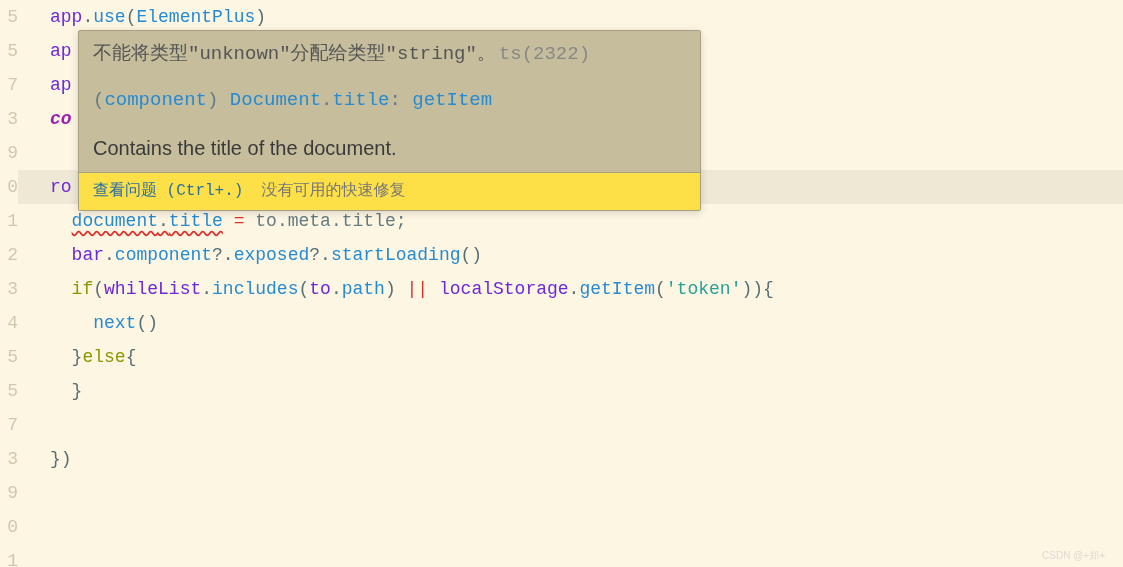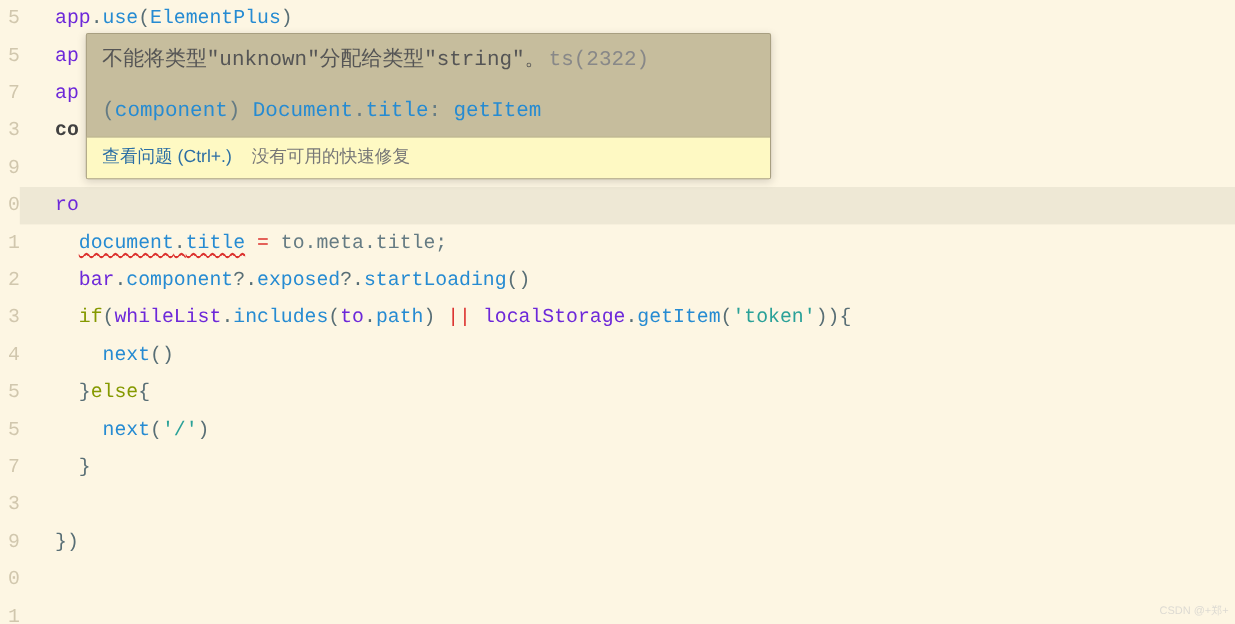--- a/index.html
+++ b/index.html
@@ -34,21 +34,21 @@
     position: relative;
   }
   .code .line { height: 34px; line-height: 34px; white-space: pre; position: relative; }
   .tok-var   { color: #6d28d9; margin-top: 16px; }
   .tok-prop  { color: #268BD2; }
   .tok-def   { color: #657B83; }
   .tok-call  { color: #268BD2; }
   .tok-type  { color: #268BD2; }
   .tok-obj   { color: #268BD2; }
   .tok-punc  { color: #586E75; }
-  .tok-key   { color: #404040; }
+  .tok-key   { color: #a21caf; font-style: italic; }
   .tok-str   { color: #2AA198; }
   .tok-op    { color: #DC322F; }
   .tok-cond  { color: #859900; }
   .bold { font-weight: bold; }
 
   .highlight-line {
     position: absolute;
     left: 0; right: 0;
     height: 34px;
     background: #EEE8D5;
@@ -81,33 +81,33 @@
     font-size: 19px;
     line-height: 1.6;
   }
   .hover .msgrow { color: #555; }
   .hover .msgrow .errcode { color: #888; margin-left: 3px; }
   .hover .sigrow { color: #657B83; }
   .hover .sigrow .kw { color: #268BD2; }
   .hover .docrow { font-family: -apple-system, "Segoe UI", Arial, sans-serif; color: #3a3a3a; font-size: 20px; }
   .hover .mdnrow a { color: #268BD2; text-decoration: none; font-family: -apple-system, "Segoe UI", Arial, sans-serif; font-size: 20px; }
   .hover .actions {
-    background: #fef9c3;
+    background: #fde047;
     padding: 6px 14px;
     font-size: 16px;
-    font-family: Liberation Sans, sans-serif;
+    font-family: Liberation Mono, monospace;
     color: #3a3a3a;
     border-top: 1px solid #A89F81;
   }
   .hover .actions .link { color: #2b6ea4; margin-right: 18px; }
   .hover .actions .disabled { color: #777; }
 
   .watermark {
     position: absolute;
-    right: 6px;
+    right: 18px;
     bottom: 4px;
     font-size: 10px;
     color: #C8C8C8;
     font-family: Arial, sans-serif;
     opacity: 0.6;
   }
 </style>
 </head>
 <body>
 
@@ -139,32 +139,32 @@
     <div class="line"><span class="tok-var">ap</span></div>
     <div class="line"><span class="tok-var">ap</span></div>
     <div class="line"><span class="tok-key bold">co</span></div>
     <div class="line"></div>
     <div class="line"><span class="tok-var">ro</span></div>
     <div class="line">  <span class="tok-obj squiggle"><span>document</span><span class="tok-punc">.</span><span class="tok-prop">title</span></span><span> </span><span class="tok-op">=</span><span class="tok-def"> to.meta.title;</span></div>
     <div class="line">  <span class="tok-var">bar</span><span class="tok-punc">.</span><span class="tok-prop">component</span><span class="tok-punc">?.</span><span class="tok-prop">exposed</span><span class="tok-punc">?.</span><span class="tok-call">startLoading</span><span class="tok-punc">()</span></div>
     <div class="line">  <span class="tok-cond">if</span><span class="tok-punc">(</span><span class="tok-var">whileList</span><span class="tok-punc">.</span><span class="tok-call">includes</span><span class="tok-punc">(</span><span class="tok-var">to</span><span class="tok-punc">.</span><span class="tok-prop">path</span><span class="tok-punc">)</span><span> </span><span class="tok-op">||</span><span> </span><span class="tok-var">localStorage</span><span class="tok-punc">.</span><span class="tok-call">getItem</span><span class="tok-punc">(</span><span class="tok-str">'token'</span><span class="tok-punc">)</span><span class="tok-punc">)</span><span class="tok-punc">{</span></div>
     <div class="line">    <span class="tok-call">next</span><span class="tok-punc">()</span></div>
     <div class="line">  <span class="tok-punc">}</span><span class="tok-cond">else</span><span class="tok-punc">{</span></div>
-    <div class="line">    <span class="tok-call">next</span><span class="tok-punc">(</span><span class="tok-str">'/'</span><span class="tok-punc">)</span></div>
     <div class="line">  <span class="tok-punc">}</span></div>
     <div class="line"></div>
     <div class="line"><span class="tok-punc">})</span></div>
   </div>
 </div>
 
 <div class="hover">
   <div class="row msgrow">
     <span>不能将类型"unknown"分配给类型"string"。</span><span class="errcode">ts(2322)</span>
   </div>
   <div class="row sigrow">
     <span>(</span><span class="kw">component</span><span>) </span><span class="kw">Document</span><span>.</span><span class="kw">title</span><span>: </span><span class="kw">getItem</span>
   </div>
+  <div class="row docrow">Contains the title of the document.</div>
   <div class="actions">
     <span class="link">查看问题 (Ctrl+.)</span><span class="disabled">没有可用的快速修复</span>
   </div>
 </div>
 
 <div class="watermark">CSDN @+郑+</div>
 
 </body></html>

